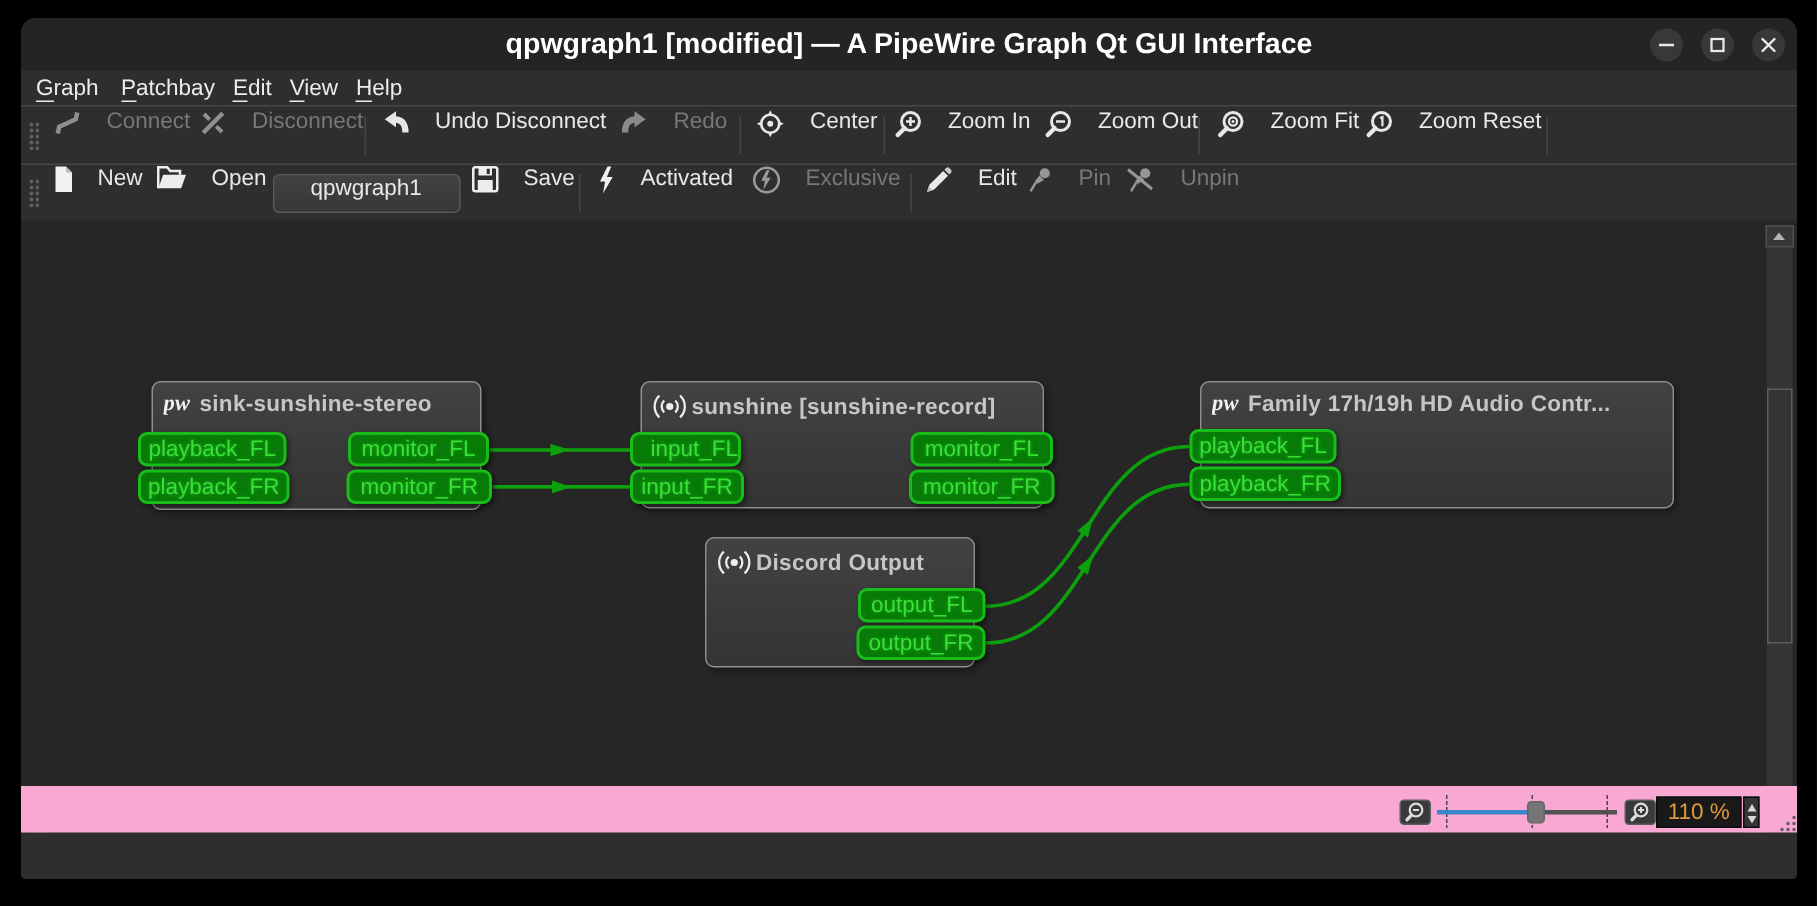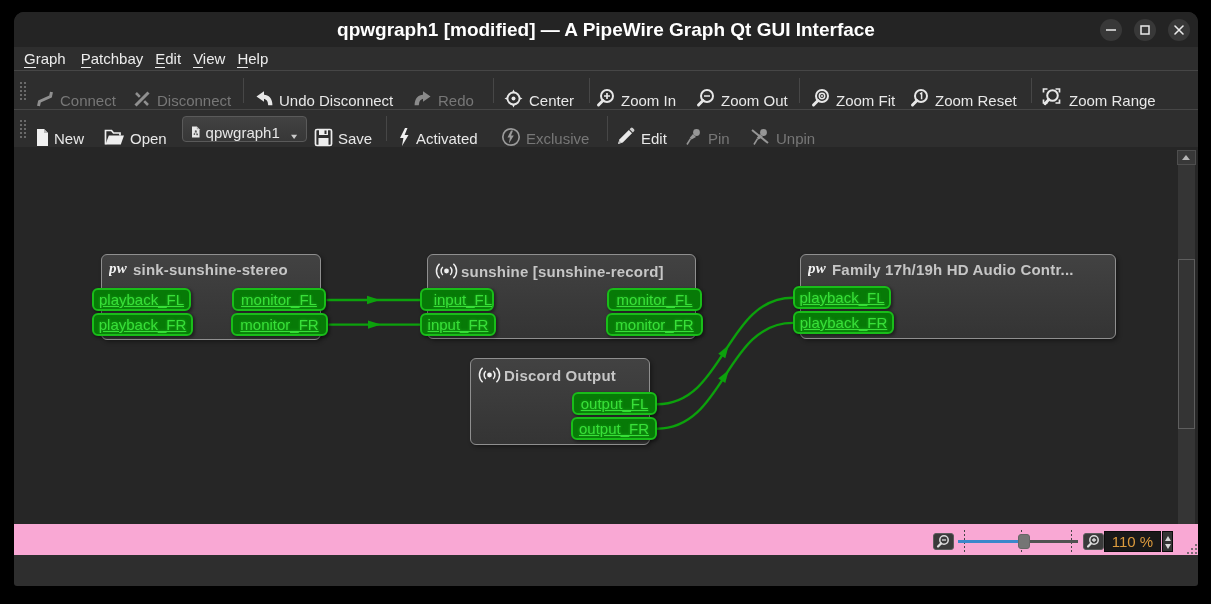--- a/index.html
+++ b/index.html
@@ -16,36 +16,36 @@
 
 #mb { position:absolute; left:0; top:35px; width:100%; height:24px; background:#2e2e2e;
   border-bottom:1px solid #464646; color:#ececec; font-size:15px; line-height:23px; }
 #mb span.mi { display:inline-block; padding:0 6px; }
 #mb u { text-decoration:none; border-bottom:1px solid #ececec; padding-bottom:0px; }
 
 .tbar { position:absolute; left:0; width:100%; height:38px; background:#2e2e2e;
   color:#e8e8e8; font-size:15px; }
 #t1 { top:60px; border-bottom:1px solid #464646; }
 #t2 { top:98px; border-bottom:1px solid #262626; }
-.titem { position:absolute; top:0; height:37px; display:flex; align-items:flex-end; gap:5px;
+.titem { position:absolute; top:0; height:37px; display:flex; align-items:flex-start; gap:16px;
   white-space:nowrap; }
 .titem.dis { color:#777; }
 .tsep { position:absolute; top:6px; width:1px; height:25px; background:#474747; }
 .thandle { position:absolute; left:5px; top:9px; width:7px; height:19px;
   background-image:radial-gradient(circle, #6a6a6a 1px, rgba(0,0,0,0) 1.2px);
   background-size:4px 4px; background-position:0 0; }
 
 #cv { position:absolute; left:0; top:136px; width:1184px; height:407px; background:#262626; }
 .node { position:absolute; background:linear-gradient(180deg,#424242 0%,#3a3a3a 55%,#343434 100%);
   border:1px solid #8f8f8f; border-radius:6px; box-shadow:2px 2px 4px rgba(0,0,0,0.38); }
 .ntitle { position:absolute; left:7px; top:6px; display:flex; align-items:center; gap:3px;
   color:#c6c6c6; font-size:15px; font-weight:bold; letter-spacing:0.2px; white-space:nowrap; }
 .port { position:absolute; height:23px; border:2px solid #19bd19; border-radius:6px;
   background:#077a07; color:#38e038; font-size:15px; line-height:19px; text-align:center;
-  text-shadow:0 0 3px rgba(56,224,56,0.5); box-shadow:1.5px 1.5px 3px rgba(0,0,0,0.4);text-decoration:underline; }
+  text-shadow:0 0 3px rgba(56,224,56,0.5); box-shadow:1.5px 1.5px 3px rgba(0,0,0,0.4); }
 
 .sbtn { position:absolute; background:#383838; border:1px solid #4e4e4e; }
 .arr { position:absolute; width:0; height:0; }
 #hsb { position:absolute; left:4px; top:394px; width:1164px; height:13px; background:#353535;
   border:1px solid #262626; }
 #vsb { position:absolute; left:1163px; top:2px; width:19px; height:404px; background:#353535;
   border:1px solid #262626; }
 .shandle { position:absolute; background:#343434; border:1px solid #5e5e5e; }
 
 #sb { position:absolute; left:0; top:512px; width:100%; height:31px; background:#f9a8d4; }
@@ -150,28 +150,20 @@
     <div class="titem" style="left:795px;">
       <svg width="22" height="22" viewBox="0 0 22 22">
           <circle cx="13" cy="9" r="6" fill="none" stroke="#e7e7e7" stroke-width="2"></circle>
           <path d="M9 13.5 L4.5 18" stroke="#e7e7e7" stroke-width="3" stroke-linecap="round"></path>
           <circle cx="13" cy="9" r="2.7" fill="none" stroke="#e7e7e7" stroke-width="1.5"></circle>
           <circle cx="13" cy="9" r="1" fill="#e7e7e7"></circle>
         </svg>
       <span>Zoom Fit</span>
       </div>
     <div class="tsep" style="left:1017px;"></div>
-    <div class="titem" style="left:1027px;">
-      <svg width="23" height="22" viewBox="0 0 23 22">
-          <path d="M2.5 5.5 V2 H6.5 M14.5 2 H18.5 V5.5 M18.5 12.5 V16 H14.5 M6.5 16 H2.5 V12.5" fill="none" stroke="#e7e7e7" stroke-width="1.7"></path>
-          <circle cx="11.5" cy="8.5" r="5.3" fill="none" stroke="#e7e7e7" stroke-width="2"></circle>
-          <path d="M7.8 12.5 L4 16.7" stroke="#e7e7e7" stroke-width="2.8" stroke-linecap="round"></path>
-        </svg>
-      <span>Zoom Range</span>
-      </div>
   </div>
 
   <div class="tbar" id="t2">
     <div class="thandle"></div>
     <div class="titem" style="left:22px;">
       <svg width="13" height="19" viewBox="0 0 13 19">
           <path d="M1 1 H8 L12 5 V18 H1 Z" fill="#f1f1f1"></path>
           <path d="M8 1 L8 5 L12 5 Z" fill="#b9b9b9"></path>
         </svg>
       <span>New</span>

